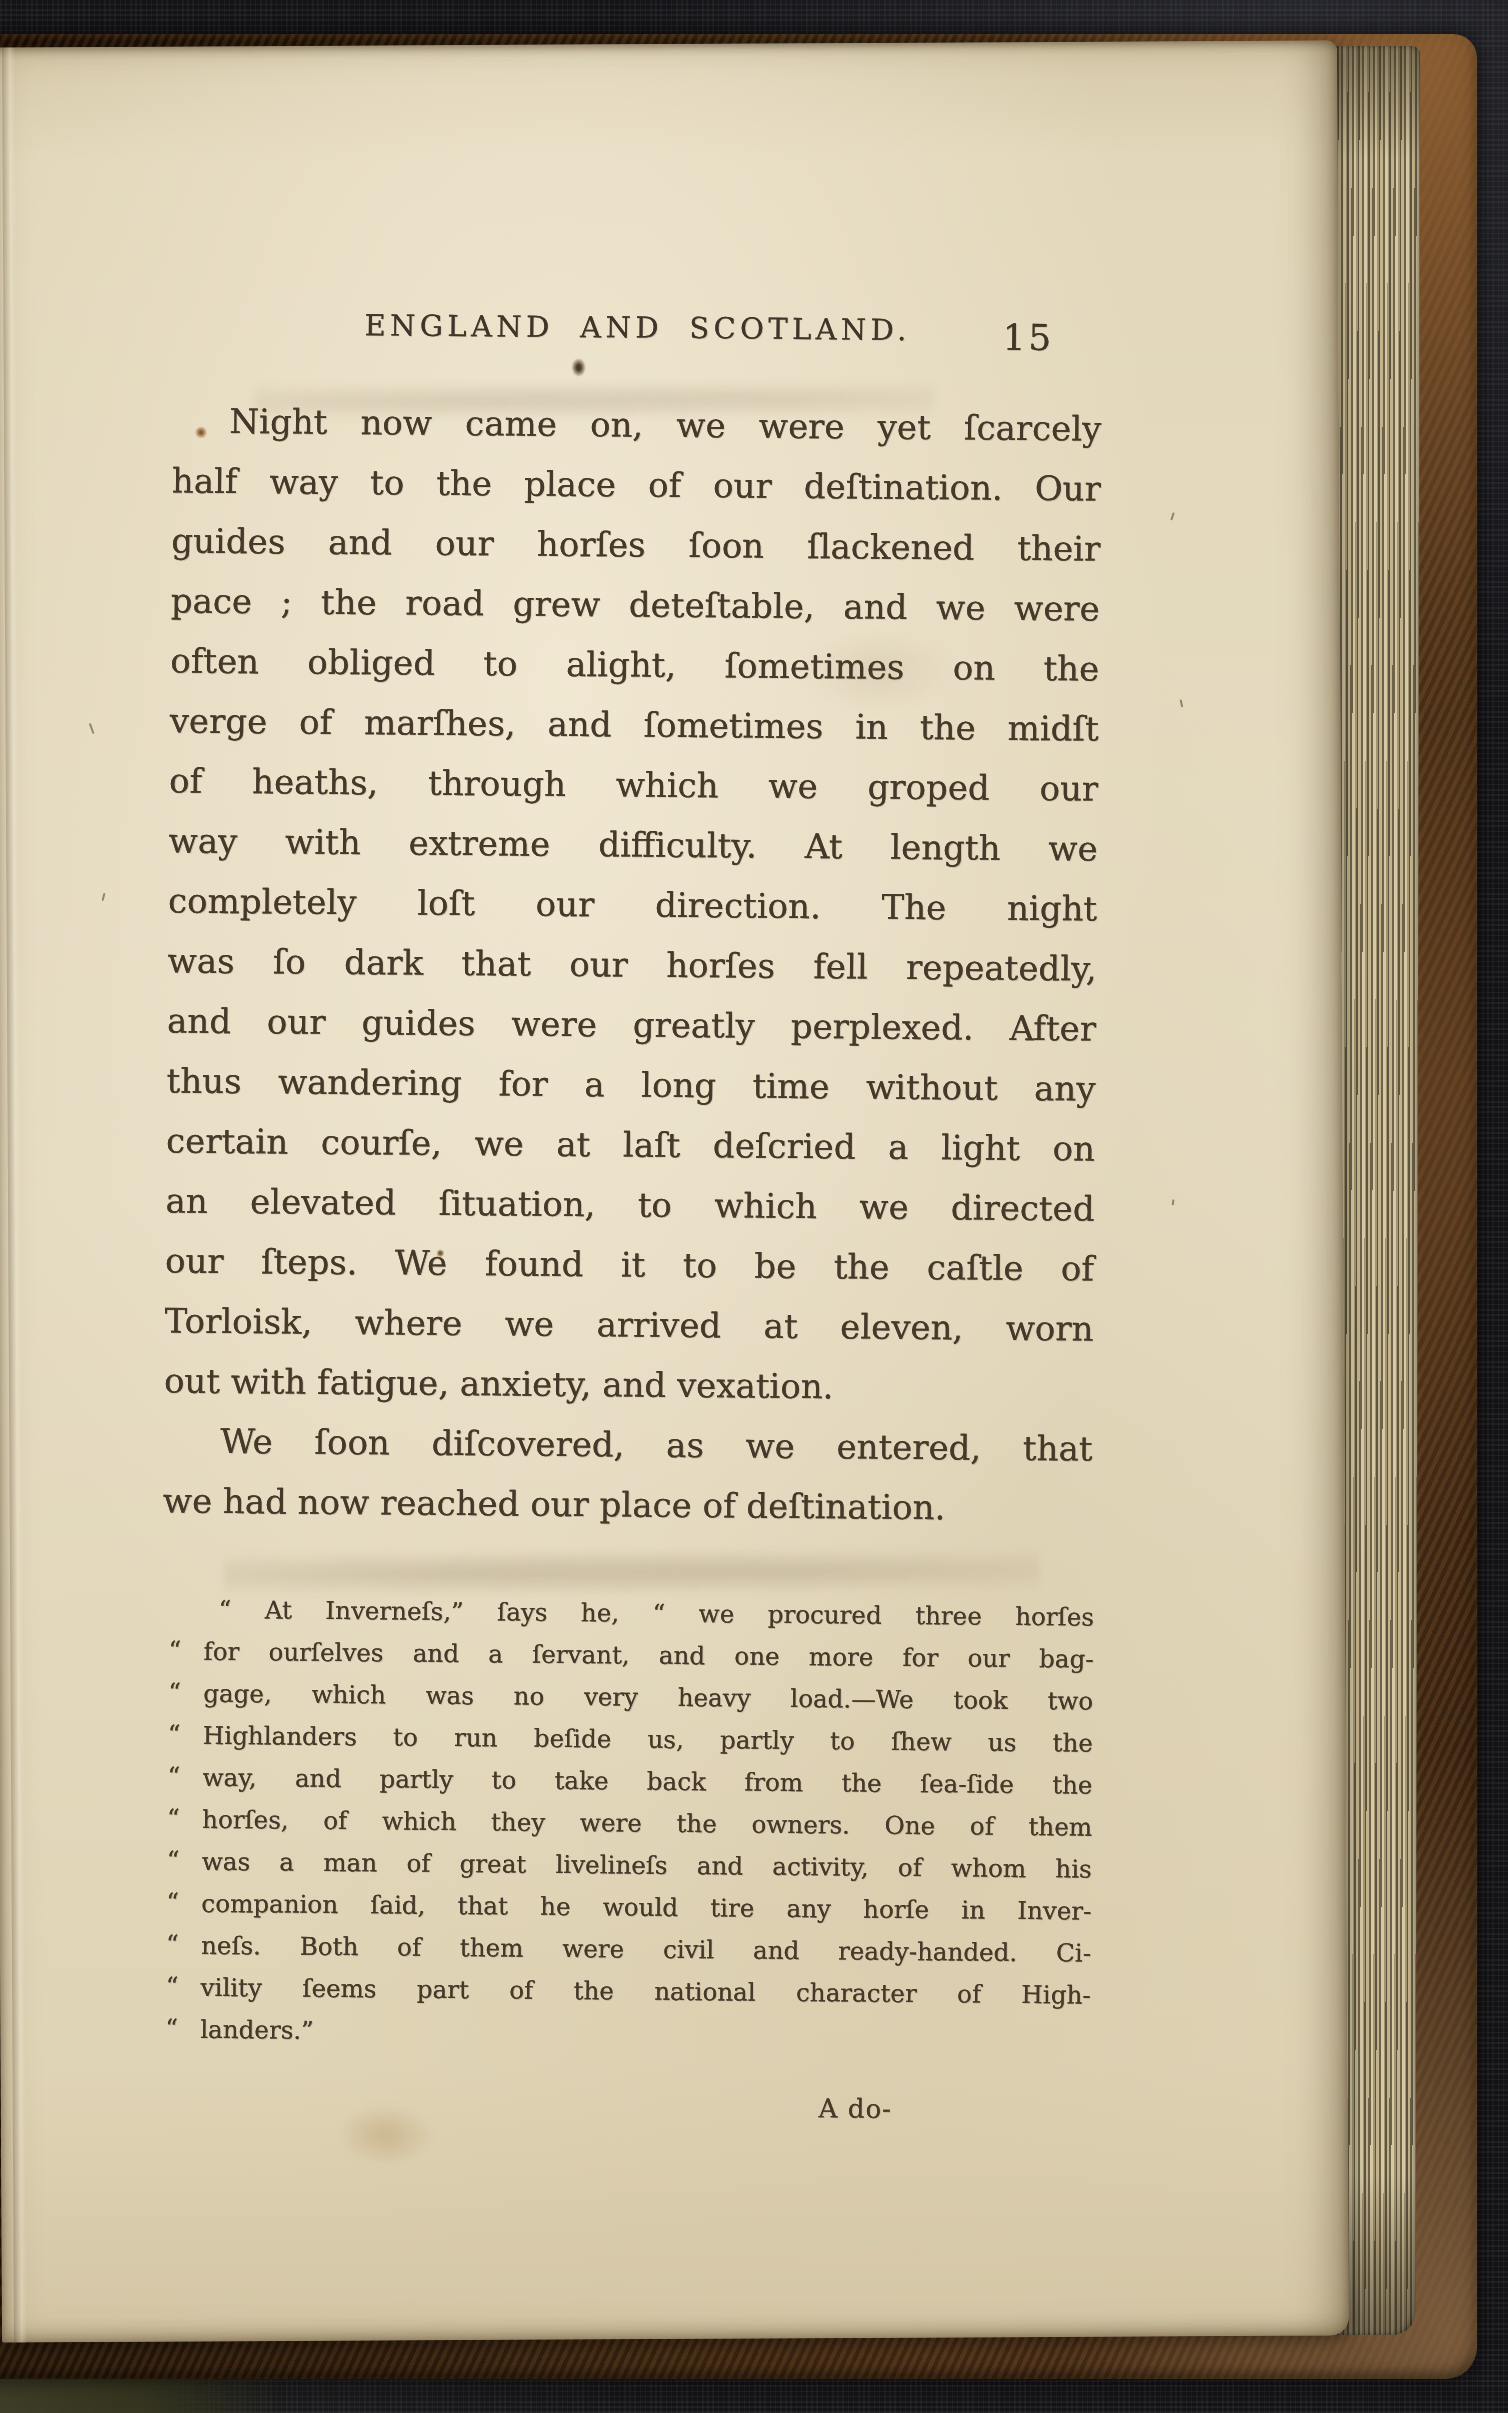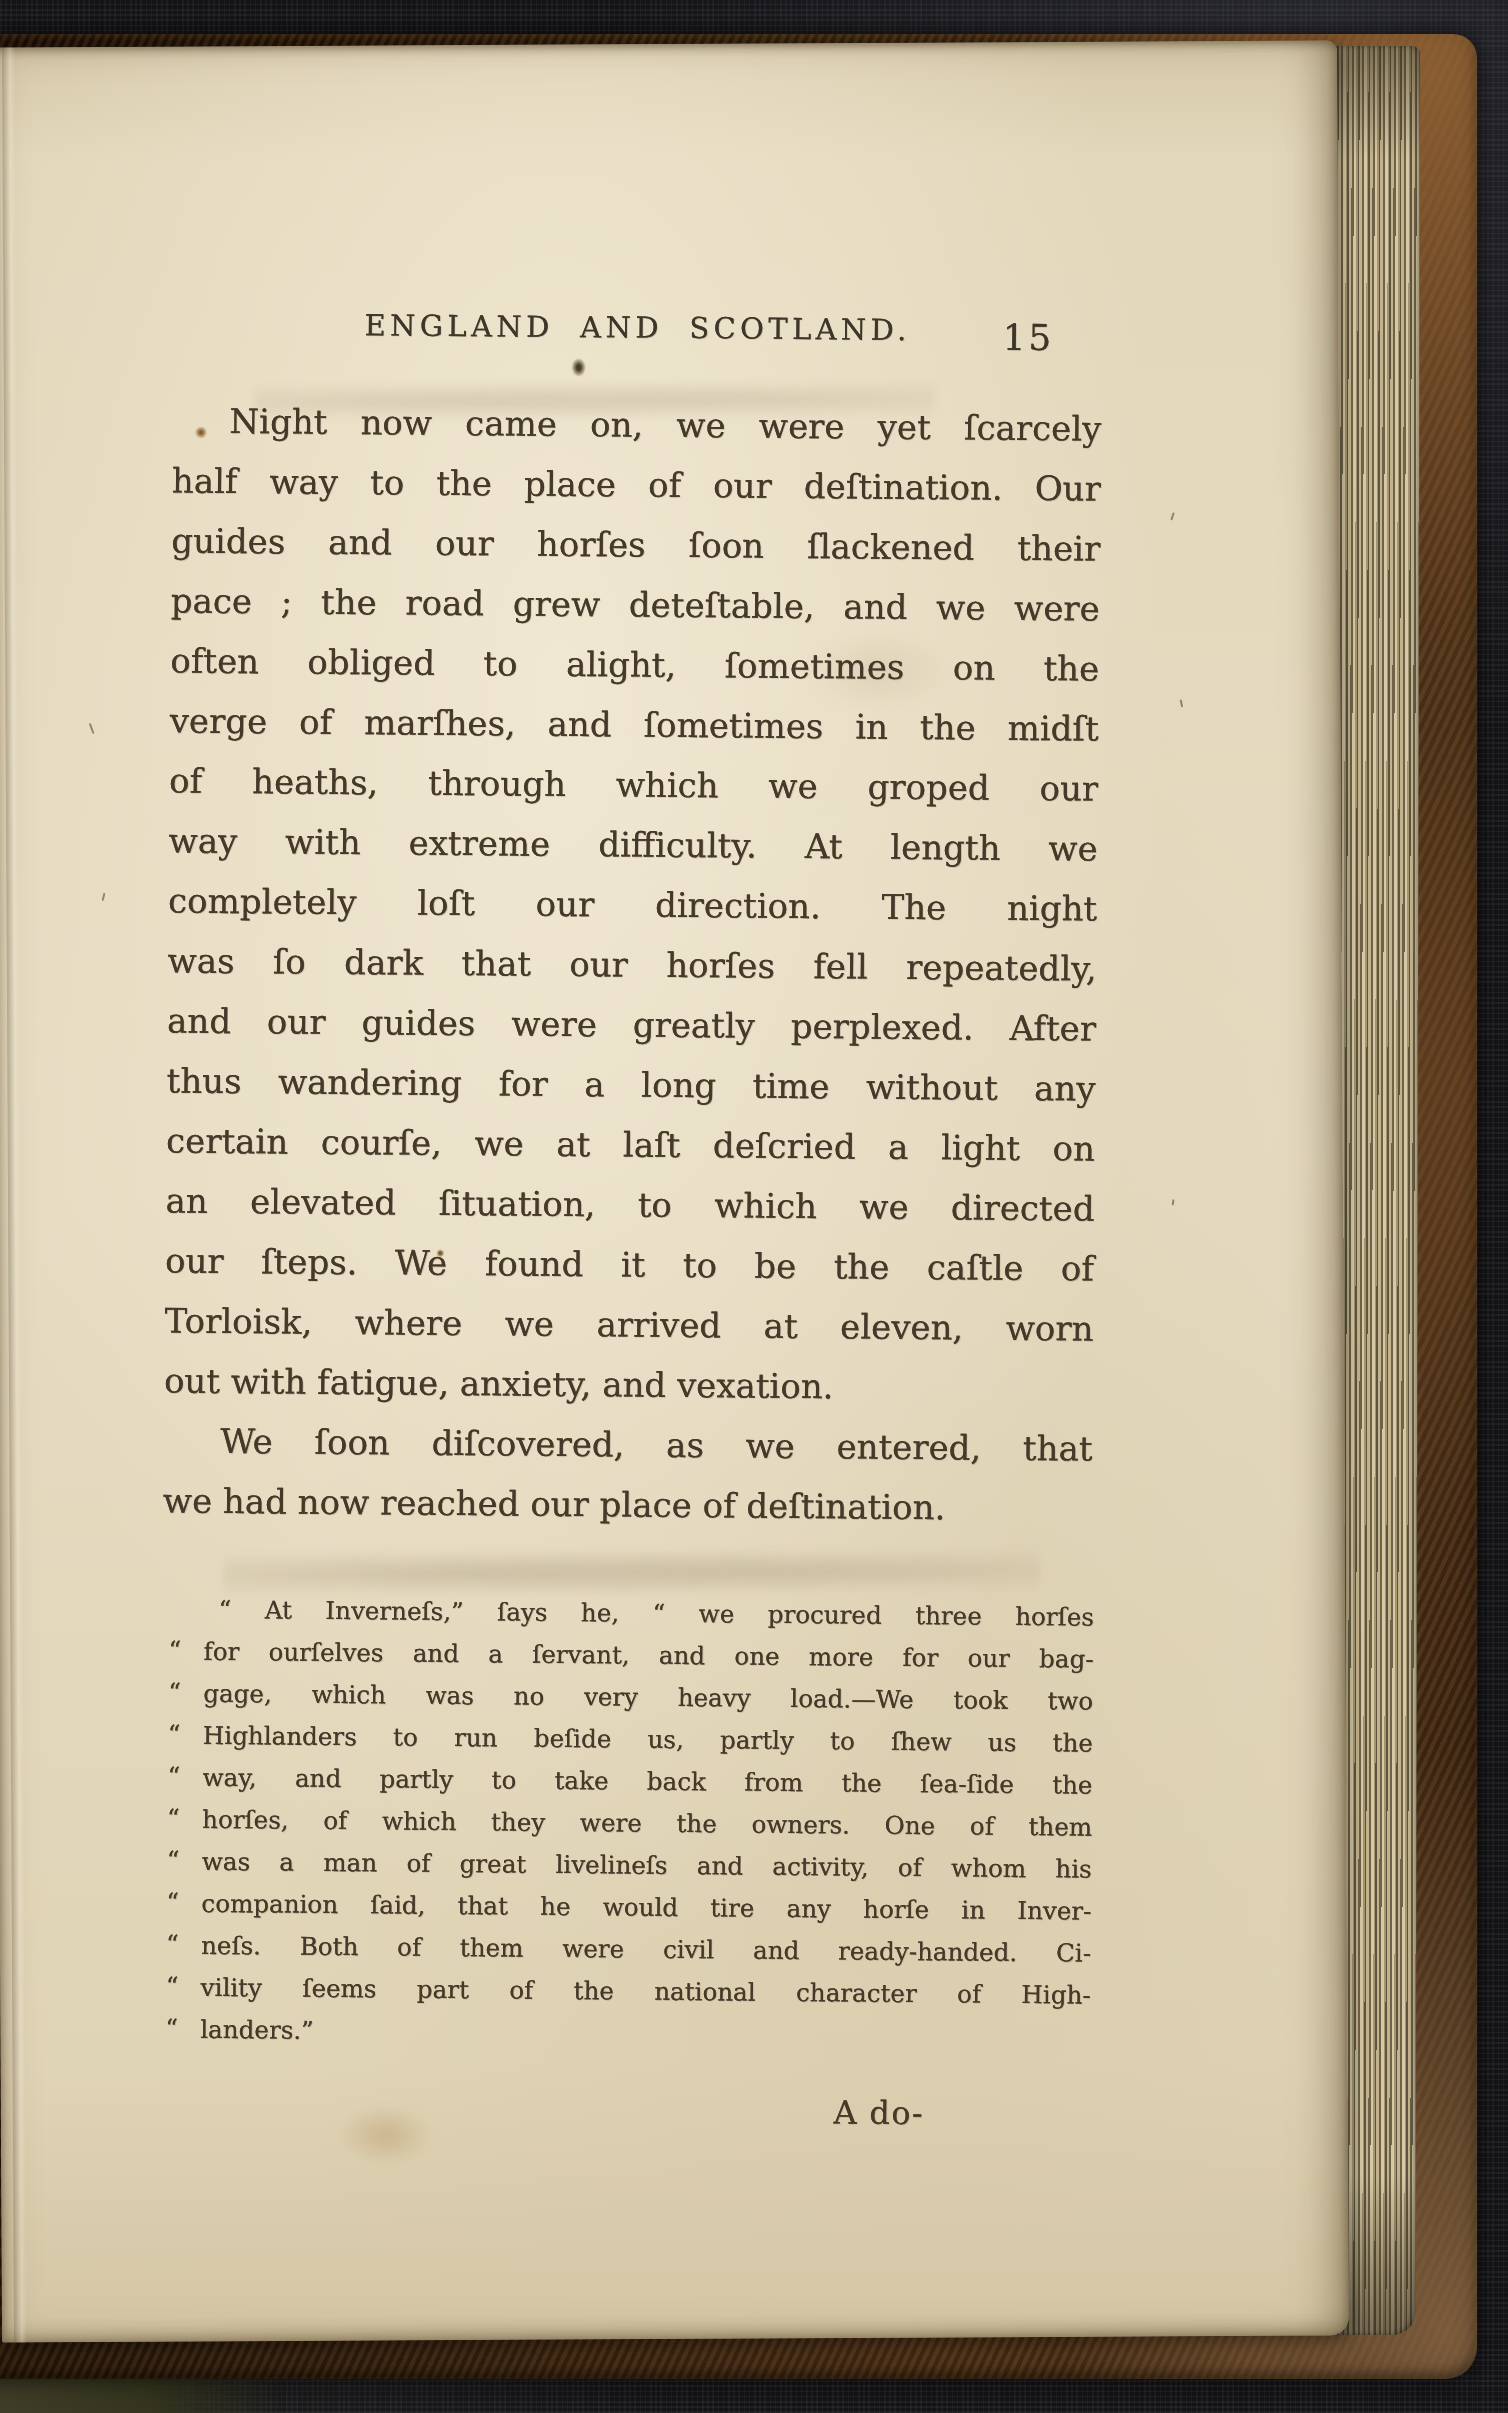--- a/index.html
+++ b/index.html
@@ -88,21 +88,21 @@
   .j{text-align:justify;text-align-last:justify;white-space:normal;}
   .nj{text-align:left;}
   .ind{text-indent:57px;}
 
   .footnote{position:absolute;left:42px;top:1282px;width:890px;font-size:24.6px;}
   .fl{position:relative;height:42px;line-height:42px;}
   .fq{position:absolute;left:-35px;top:-1px;}
   .ft{display:block;}
   .ft.ind1{text-indent:14.7px;}
 
-  .catchword{position:absolute;left:661px;top:1781px;font-size:32px;letter-spacing:.04em;margin-left:15px;}
+  .catchword{position:absolute;left:661px;top:1781px;font-size:26px;letter-spacing:.04em;}
 
   
   .stain{position:absolute;border-radius:50%;pointer-events:none;}
   .stain.s1{left:580px;top:314px;width:13.6px;height:18px;background:radial-gradient(#4a3a22 20%,rgba(74,58,34,0) 75%);filter:blur(0.5px);}
   .stain.s2{left:203px;top:380px;width:11.5px;height:11.5px;background:radial-gradient(#8a5a28 15%,rgba(138,90,40,0) 75%);}
   .stain.s3{left:335px;top:2058px;width:99px;height:63px;background:radial-gradient(rgba(165,125,62,.30) 0%,rgba(165,125,62,0) 70%);filter:blur(3.1px);}
   .stain.s4{left:806px;top:586px;width:157px;height:84px;background:radial-gradient(rgba(150,128,92,.14) 0%,rgba(150,128,92,0) 70%);filter:blur(4.2px);}
   .stain.s5{left:440px;top:1204px;width:8.4px;height:8.4px;background:radial-gradient(#7c5a30 20%,rgba(124,90,48,0) 75%);}
   .bleed{position:absolute;left:225px;top:1503px;width:817px;height:50px;
     background:radial-gradient(ellipse at 30% 50%, rgba(120,100,72,.18), transparent 70%),

